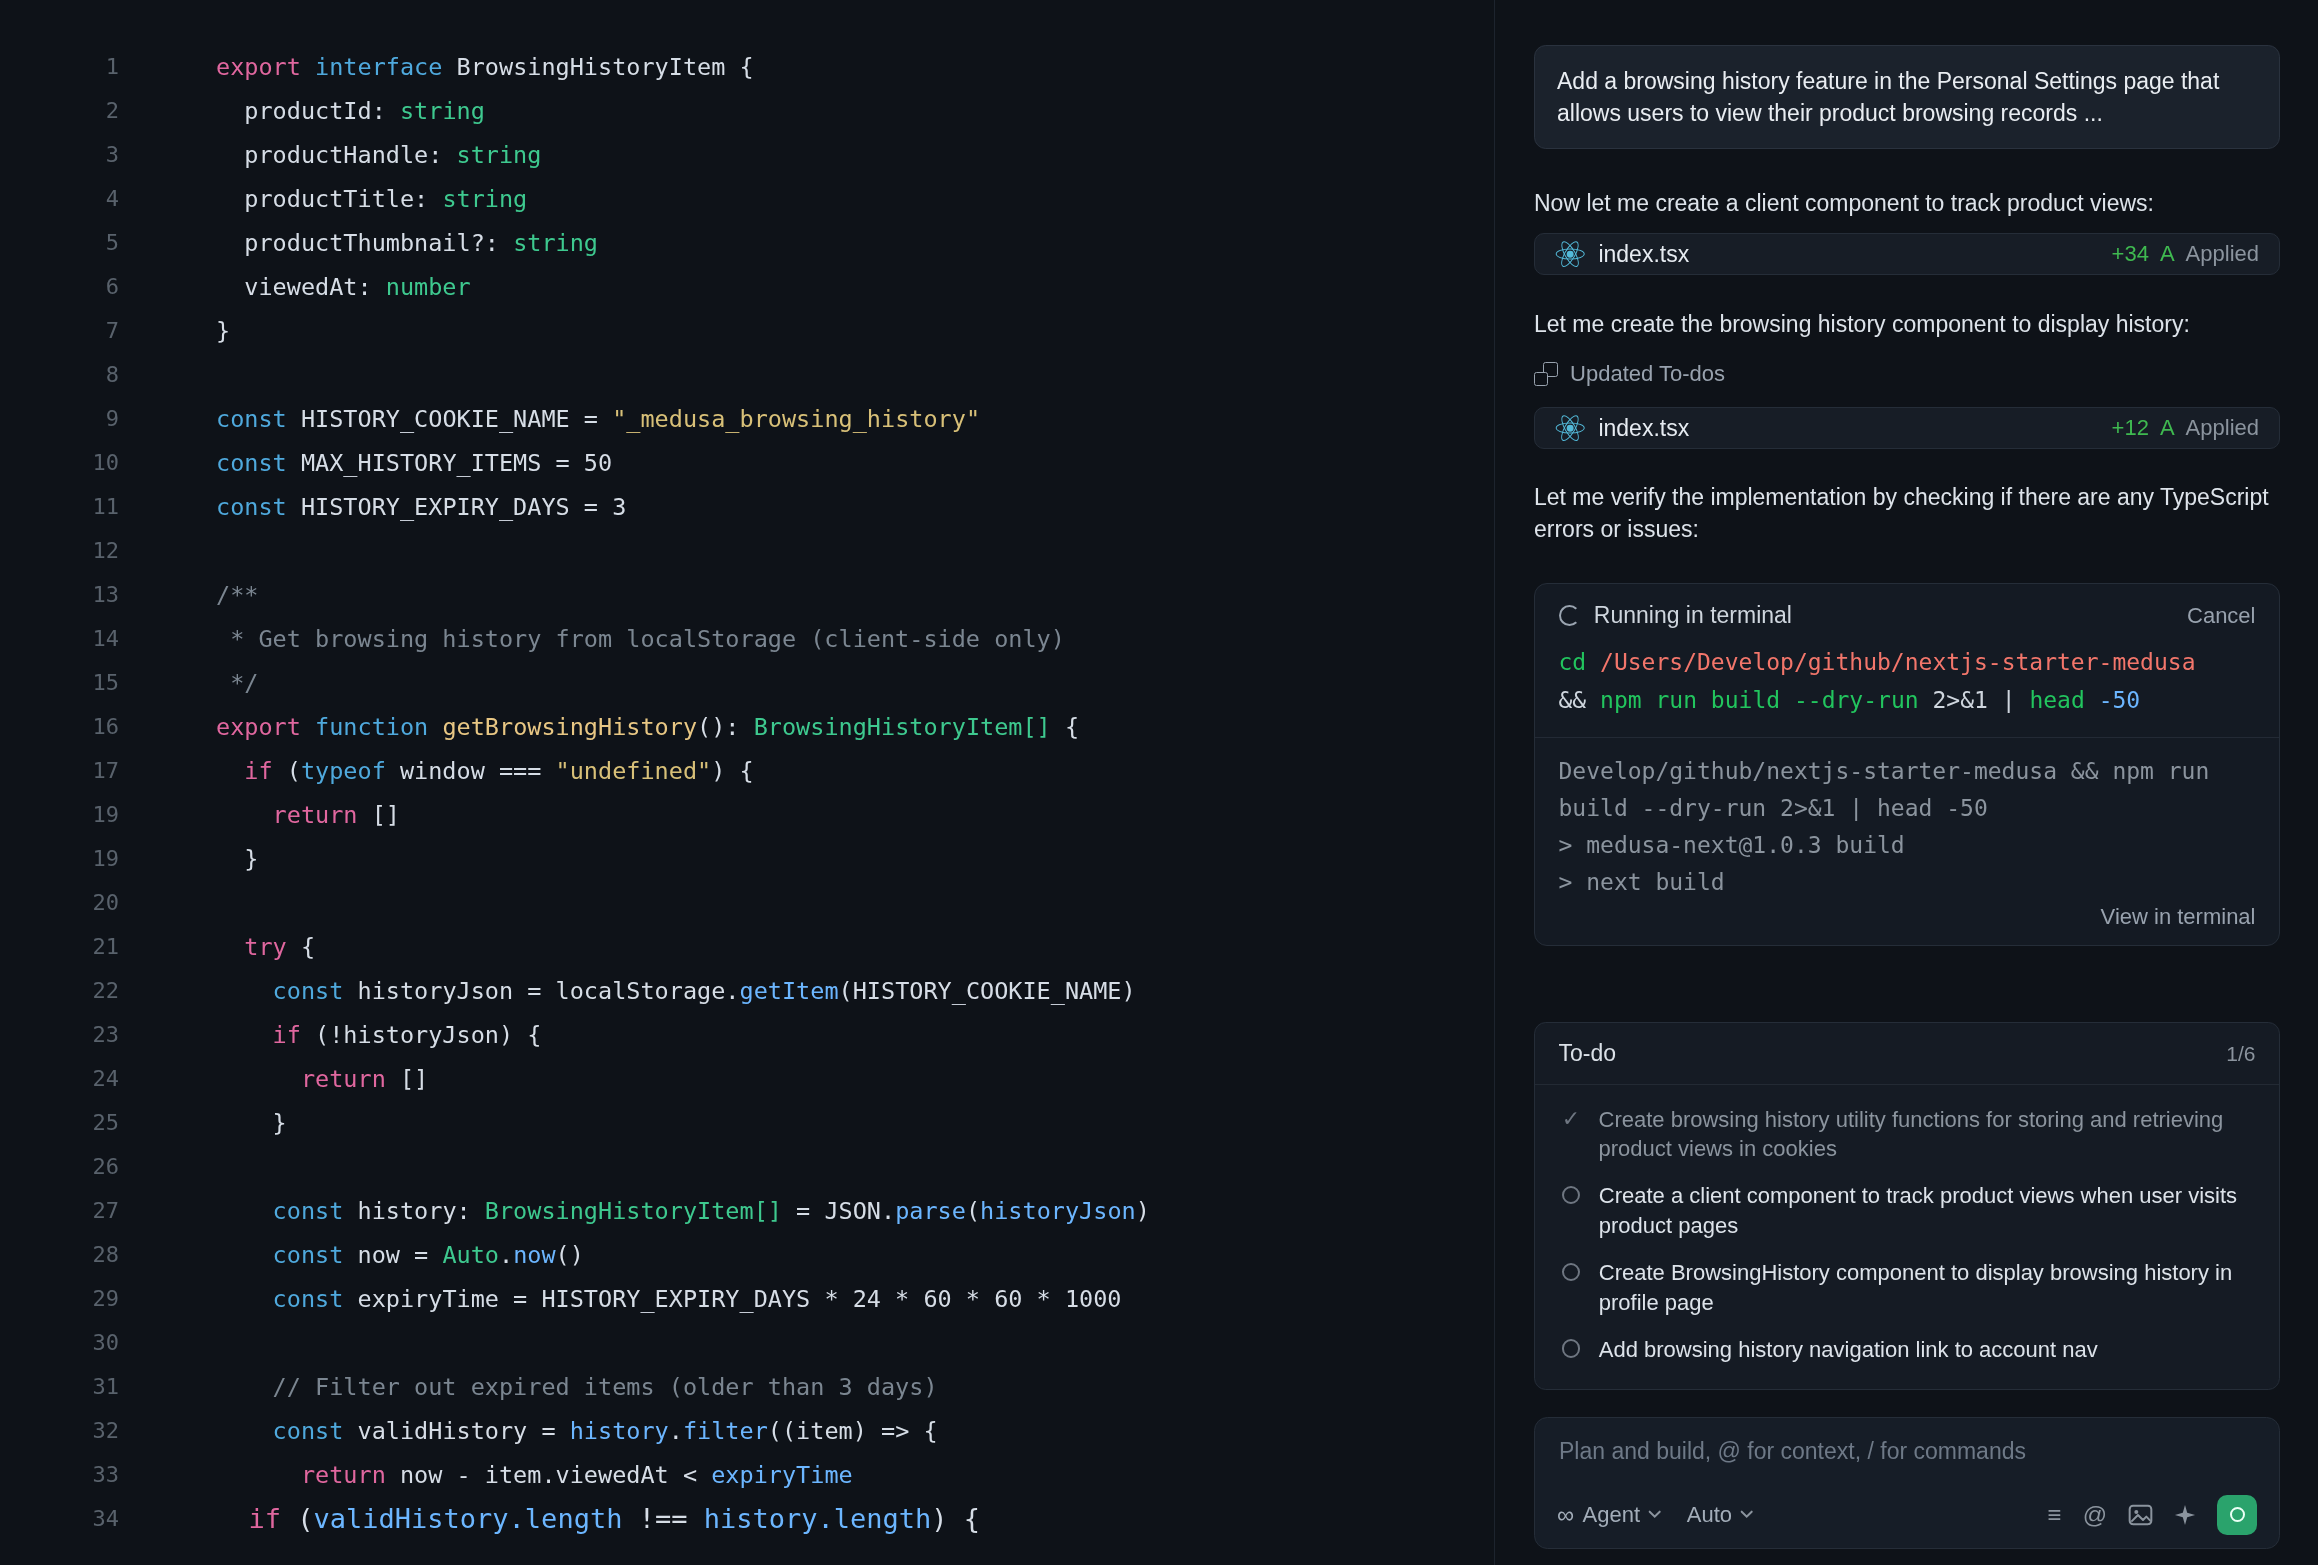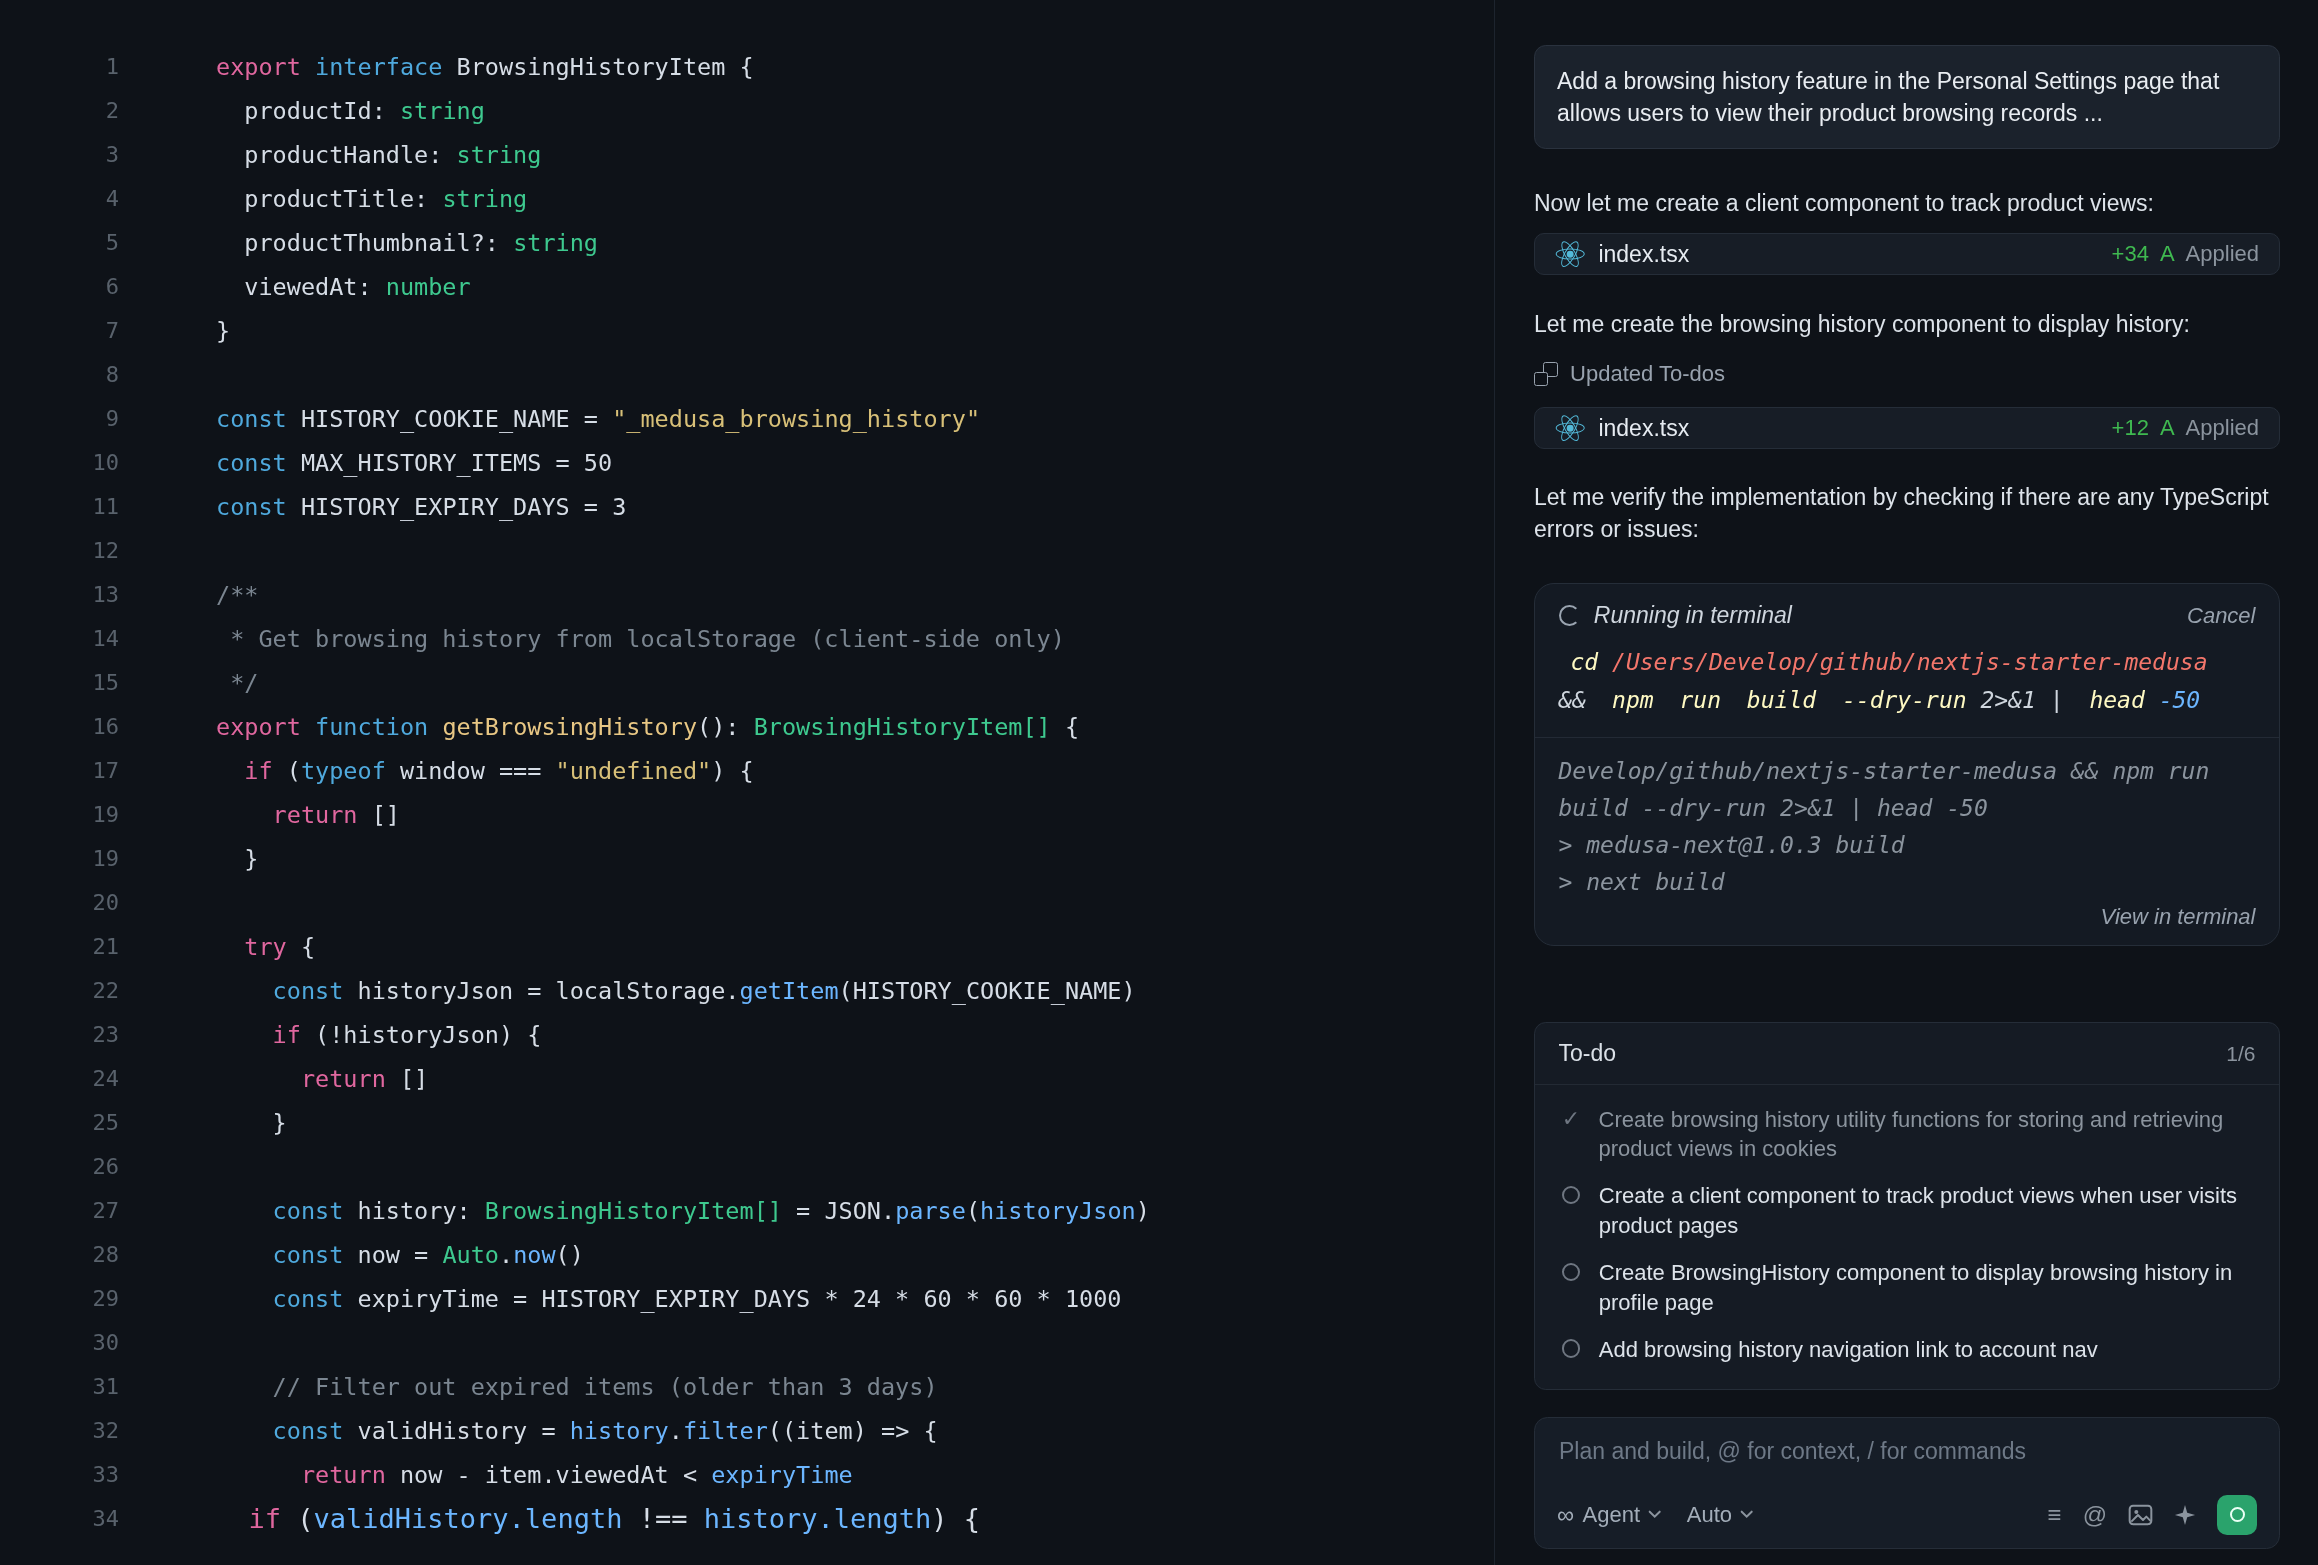--- a/index.html
+++ b/index.html
@@ -72,30 +72,30 @@
   .react-icon .dot {
     position:absolute; left:50%; top:50%; width:6.7px; height:6.7px;
     background:#53b9d8; border-radius:50%; transform:translate(-50%,-50%);
   }
 
   .updated-row { display:flex; align-items:center; gap:12.6px; color:#98a2ae; font-size:22px; }
   .dup-icon { position:relative; width:23.5px; height:23.5px; flex:none; display:inline-block; }
   .dup-icon .sq2 { position:absolute; right:0; top:0; width:14.3px; height:14.3px; border:1.7px solid #98a2ae; border-radius:2.5px; }
   .dup-icon .sq1 { position:absolute; left:0; bottom:0; width:14.3px; height:14.3px; border:1.7px solid #98a2ae; border-radius:2.5px; background:#0e1218; }
 
-  .term-card { background:#141a23; border:0.8px solid #252d38; border-radius:20px; margin-bottom:76px;font-style:italic; }
+  .term-card { background:#141a23; border:0.8px solid #252d38; border-radius:13px; margin-bottom:76px; }
   .term-head { display:flex; align-items:center; padding:18.5px 23.5px 6.7px; font-size:23px; color:#cfd6de; }
   .spinner {
     width:21px; height:21px; border:2.5px solid #9aa4b0; border-right-color:transparent;
     border-radius:50%; display:inline-block; margin-right:14.3px; flex:none;
   }
   .cancel { margin-left:auto; color:#98a2ae; font-size:22px; cursor:default; }
   .term-cmd { padding:6.7px 23.5px 18.5px; font-family:"DejaVu Sans Mono",monospace; font-size:23px; border-bottom:0.8px solid #232a35; }
   .cmd-line { line-height:38px; white-space:pre-wrap; }
-  .tk.tw { color:#cfd6de; } .tk.y { color:#fef9c3;margin-left:12px; } .tk.path { color:#f3766b; } .tk.tb { color:#6cb6ff; }
+  .tk.tw { color:#cfd6de; } .tk.y { color:#22c55e; } .tk.path { color:#f3766b; } .tk.tb { color:#6cb6ff; }
   .term-out { padding:15px 23.5px 3.4px; font-family:"DejaVu Sans Mono",monospace; font-size:23px; line-height:37px; color:#8b949e; }
   .term-foot { display:flex; justify-content:flex-end; padding:0 23.5px 15px; color:#98a2ae; font-size:22px; }
 
   .todo-card { background:#151b24; border:0.8px solid #252d38; border-radius:11.8px; overflow:hidden; }
   .todo-head { display:flex; align-items:center; padding:17px 23.5px; border-bottom:0.8px solid #232a34; font-size:23px; color:#dbe1e8; }
   .todo-count { margin-left:auto; color:#8b949e; font-size:21px; }
   .todo-items { padding:10px 23.5px 15px; }
   .todo-item { display:flex; gap:15px; padding:9.2px 0; font-size:22px; line-height:1.33; align-items:flex-start; }
   .todo-item .todo-text { color:#dde3ea; }
   .todo-item.done .todo-text { color:#8b949e; }

